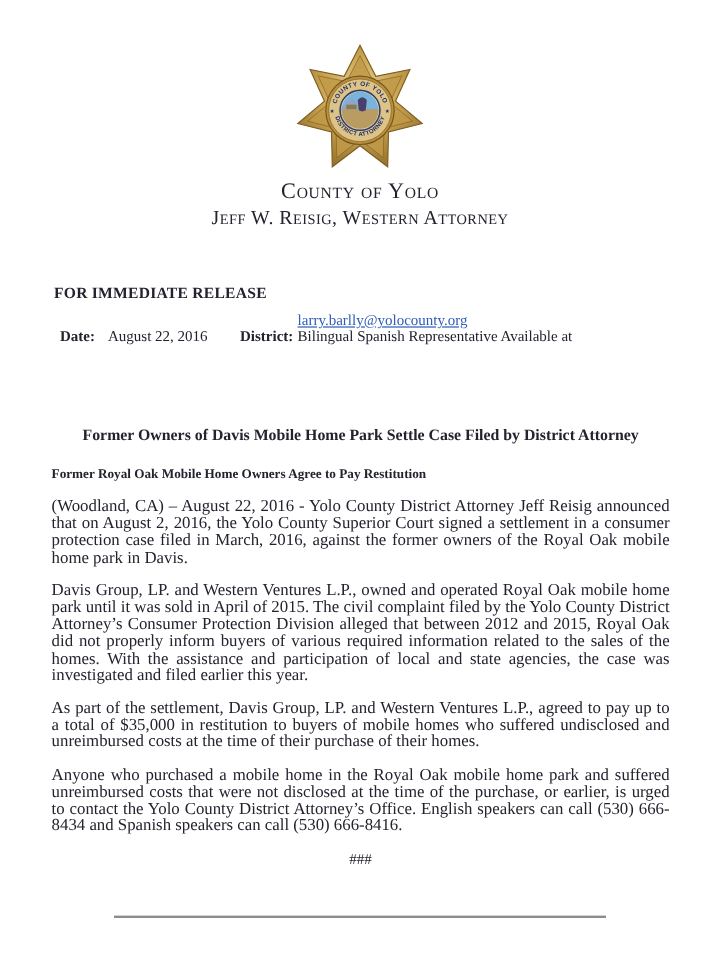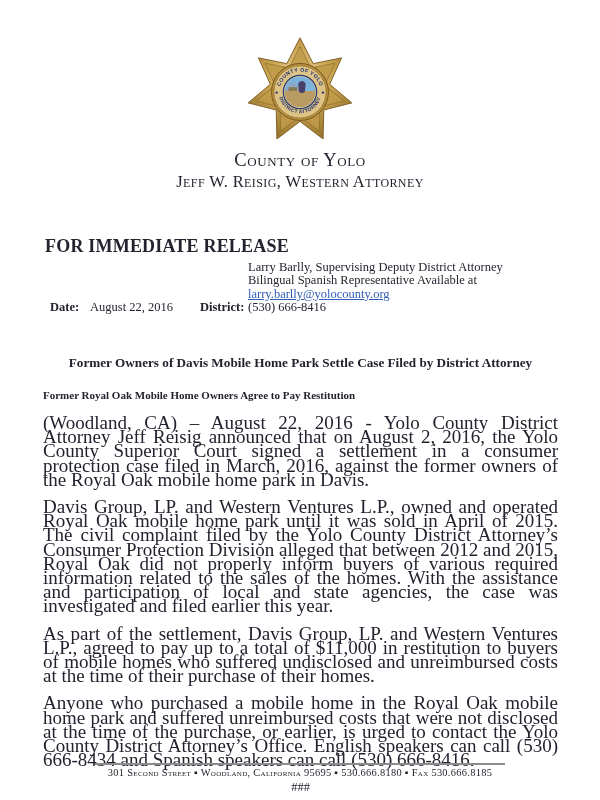--- a/index.html
+++ b/index.html
@@ -17,37 +17,37 @@
 
   
   .org-header{position:absolute;top:150px;left:0;right:0;text-align:center;line-height:1.12;}
   .org-county{font-size:18.5px;font-variant:small-caps;letter-spacing:.6px;}
   .org-office{font-size:21px;font-variant:small-caps;letter-spacing:.6px;
               text-decoration:underline;text-underline-offset:2px;
               text-decoration-thickness:1.5px;margin-top:2px;}
   .org-attorney{font-size:16.5px;font-variant:small-caps;letter-spacing:.4px;margin-top:2px;}
 
   .release-banner{position:absolute;top:236px;left:45px;
-                  font-size:18px;font-weight:bold;letter-spacing:.2px;}
+                  font-size:13px;font-weight:bold;letter-spacing:.2px;}
 
   
   .meta-row{position:absolute;top:261px;left:50px;right:42px;
             display:flex;align-items:flex-end;font-size:12.5px;line-height:13.4px;}
   .meta-lbl{font-weight:bold;}
   .date-lbl{width:40px;flex:0 0 auto;}
   .date-val{width:110px;flex:0 0 auto;}
   .contact-lbl{width:44px;flex:0 0 auto;margin-right:4px;}
   .contact-col{flex:1;}
   .contact-col a{color:#2e5cb8;text-decoration:underline;cursor:pointer;}
 
   
   .content{position:absolute;top:355px;left:43px;right:42px;}
   .headline-main{font-size:13.2px;font-weight:bold;text-align:center;margin:0 0 10px;}
   .headline-sub{font-size:11px;font-weight:bold;margin:18px 0 15px;}
-  .content p{margin:0 0 13px;font-size:19px;line-height:14.2px;text-align:justify;}
+  .content p{margin:0 0 13px;font-size:14px;line-height:14.2px;text-align:justify;}
   .end-mark{text-align:center;font-size:12.5px;margin-top:3px;}
 
   
   .footer-rule{position:absolute;top:763px;left:95px;width:410px;height:2px;background:#8c8c8c;}
   .footer-text{position:absolute;top:767px;left:0;right:0;text-align:center;
                font-size:10.4px;font-variant:small-caps;letter-spacing:.3px;color:#1e1e28;}
 </style>
 </head>
 <body>
 
@@ -100,33 +100,30 @@
     <div class="org-attorney">Jeff W. Reisig, Western Attorney</div>
   </div>
 
   <div class="release-banner">FOR IMMEDIATE RELEASE</div>
 
   <div class="meta-row">
     <span class="meta-lbl date-lbl">Date:</span>
     <span class="date-val">August 22, 2016</span>
     <span class="meta-lbl contact-lbl">District:</span>
     <div class="contact-col">
-      <div>Larry Barlly, Supervising Deputy District Attorney</div>
+      <div><a>larry.barlly@yolocounty.org</a></div>
       <div>Bilingual Spanish Representative Available at</div>
-      <div><a>larry.barlly@yolocounty.org</a></div>
-      <div>(530) 666-8416</div>
     </div>
   </div>
 
   <div class="content">
     <h2 class="headline-main">Former Owners of Davis Mobile Home Park Settle Case Filed by District Attorney</h2>
     <h3 class="headline-sub">Former Royal Oak Mobile Home Owners Agree to Pay Restitution</h3>
     <p>(Woodland, CA) – August 22, 2016 - Yolo County District Attorney Jeff Reisig announced that on August 2, 2016, the Yolo County Superior Court signed a settlement in a consumer protection case filed in March, 2016, against the former owners of the Royal Oak mobile home park in Davis.</p>
     <p>Davis Group, LP. and Western Ventures L.P., owned and operated Royal Oak mobile home park until it was sold in April of 2015.  The civil complaint filed by the Yolo County District Attorney’s Consumer Protection Division alleged that between 2012 and 2015, Royal Oak did not properly inform buyers of various required information related to the sales of the homes.  With the assistance and participation of local and state agencies, the case was investigated and filed earlier this year.</p>
-    <p>As part of the settlement, Davis Group, LP. and Western Ventures L.P., agreed to pay up to a total of $11,000 in restitution to buyers of mobile homes who suffered undisclosed and unreimbursed costs at the time of their purchase of their homes.</p>
+    <p>As part of the settlement, Davis Group, LP. and Western Ventures L.P., agreed to pay up to a total of $35,000 in restitution to buyers of mobile homes who suffered undisclosed and unreimbursed costs at the time of their purchase of their homes.</p>
     <p>Anyone who purchased a mobile home in the Royal Oak mobile home park and suffered unreimbursed costs that were not disclosed at the time of the purchase, or earlier, is urged to contact the Yolo County District Attorney’s Office.  English speakers can call (530) 666-8434 and Spanish speakers can call (530) 666-8416.</p>
     <div class="end-mark">###</div>
   </div>
 
   <div class="footer-rule"></div>
-  <div class="footer-text">301 Second Street ▪ Woodland, California 95695 ▪ 530.666.8180 ▪ Fax 530.666.8185</div>
 
 </div>
 
 </body></html>

